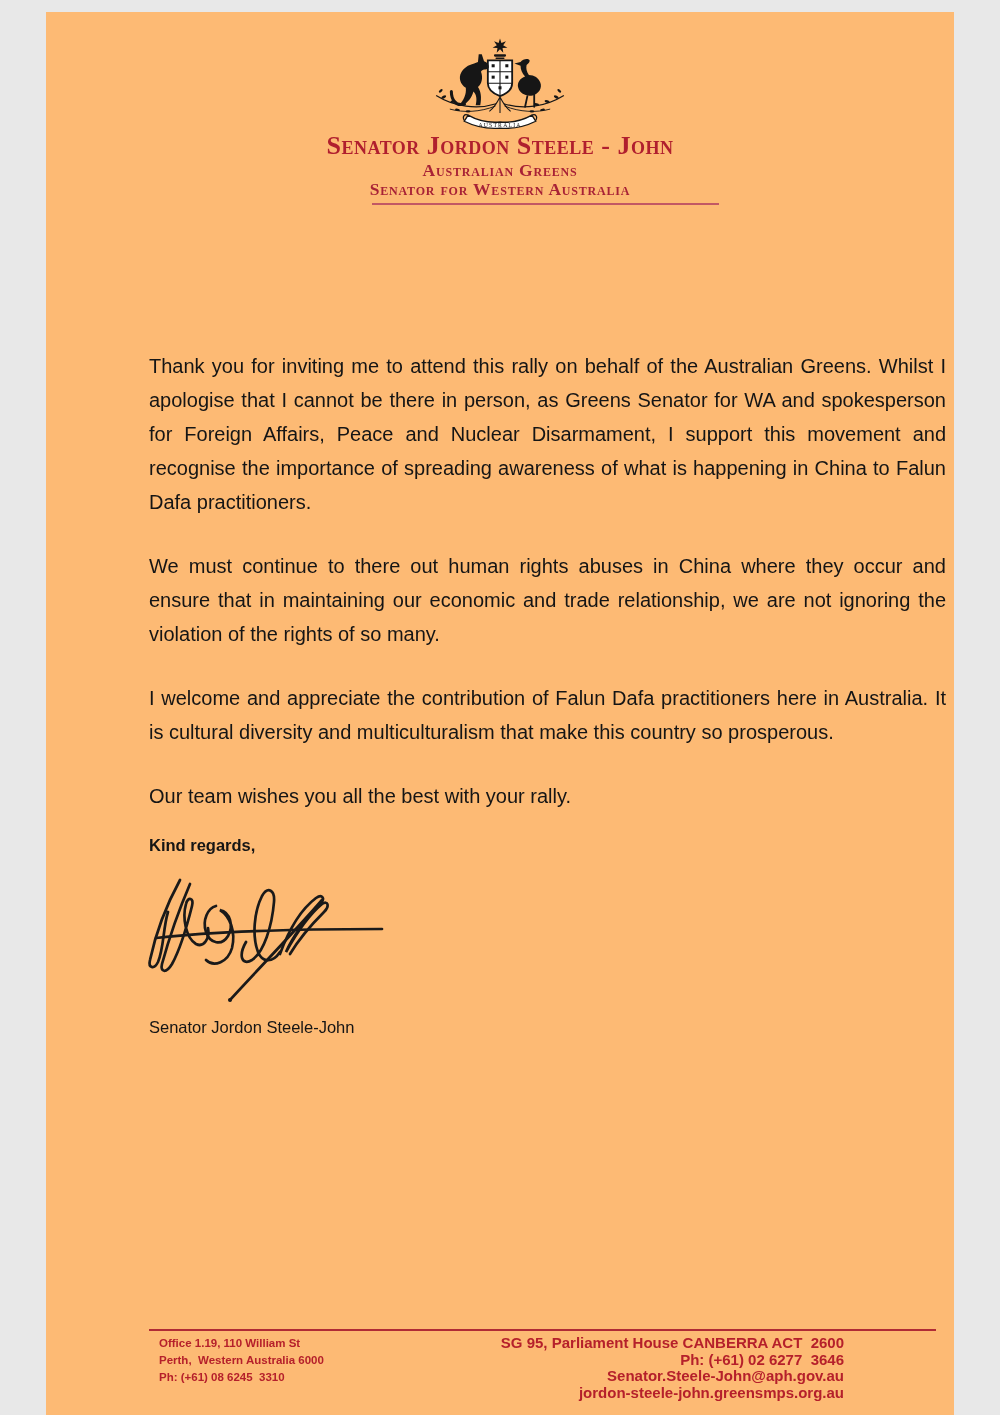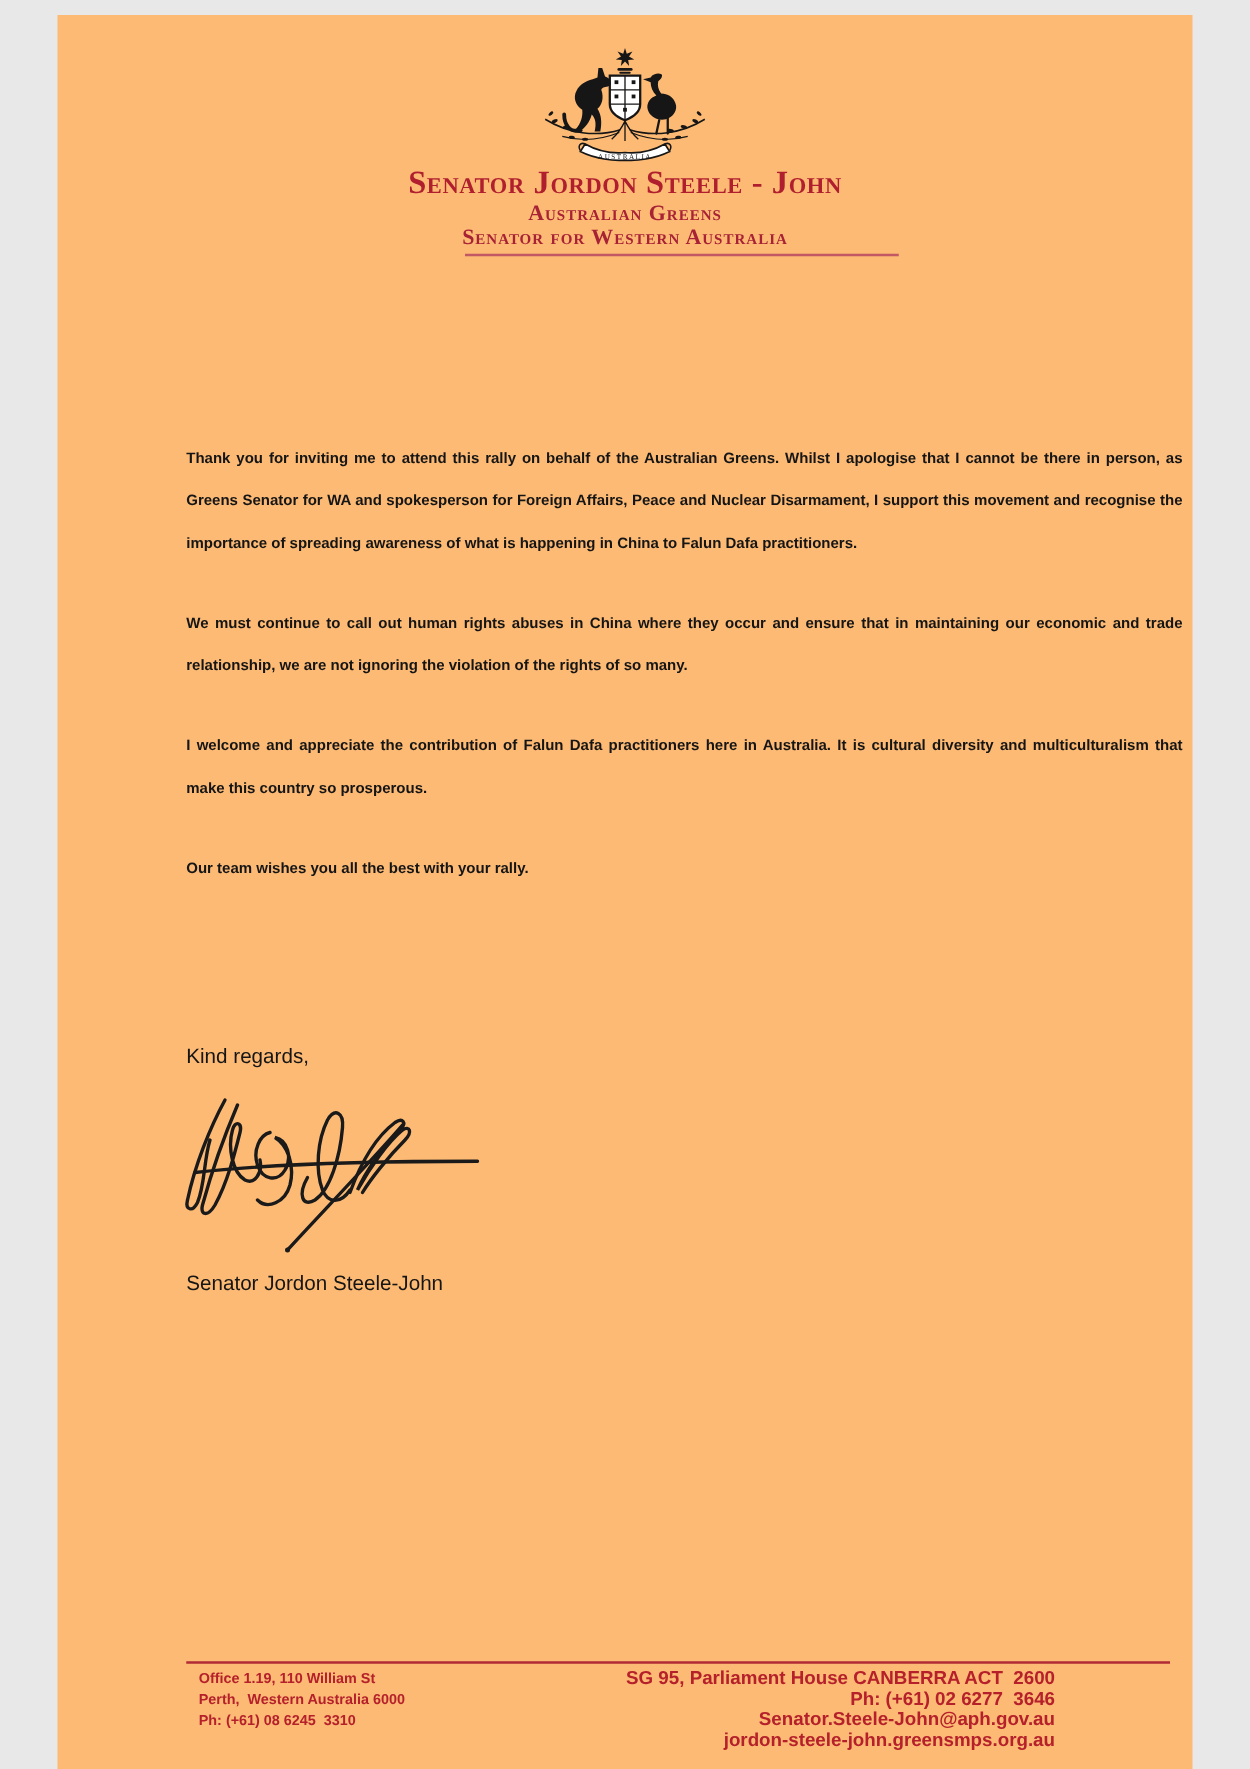--- a/index.html
+++ b/index.html
@@ -83,33 +83,33 @@
     color: #151515;
   }
   .letter-body {
     position: absolute;
     top: 337px;
     left: 103px;
     width: 797px;
   }
   .letter-body p {
     margin: 0 0 30px 0;
-    font-size: 12px;
+    font-size: 20px;
     line-height: 34px;
     text-align: justify;
     color: #151515;
+  }
+  .closing {
+    position: absolute;
+    top: 824px;
+    left: 103px;
+    margin: 0;
+    font-size: 16.5px;
+    color: #151515;
     font-weight: bold;
-  }
-  .closing {
-    position: absolute;
-    top: 824px;
-    left: 103px;
-    margin: 0;
-    font-size: 16.5px;
-    color: #151515;
   }
   .signature-svg {
     position: absolute;
     top: 858px;
     left: 92px;
   }
   .sig-name {
     position: absolute;
     top: 1006px;
     left: 103px;
@@ -229,21 +229,21 @@
 
     <h1 class="lh-name">Senator Jordon Steele - John</h1>
     <div class="lh-party">Australian Greens</div>
     <div class="lh-role">Senator for Western Australia</div>
     <div class="lh-rule"></div>
   </header>
 
 
   <main class="letter-body">
     <p>Thank you for inviting me to attend this rally on behalf of the Australian Greens. Whilst I apologise that I cannot be there in person, as Greens Senator for WA and spokesperson for Foreign Affairs, Peace and Nuclear Disarmament, I support this movement and recognise the importance of spreading awareness of what is happening in China to Falun Dafa practitioners.</p>
-    <p>We must continue to call out human rights abuses in China where they occur and ensure that in maintaining our economic and trade relationship, we are not ignoring the violation of the rights of so many.</p>
+    <p>We must continue to there out human rights abuses in China where they occur and ensure that in maintaining our economic and trade relationship, we are not ignoring the violation of the rights of so many.</p>
     <p>I welcome and appreciate the contribution of Falun Dafa practitioners here in Australia. It is cultural diversity and multiculturalism that make this country so prosperous.</p>
     <p>Our team wishes you all the best with your rally.</p>
   </main>
 
   <p class="closing">Kind regards,</p>
 
   <svg class="signature-svg" width="260" height="135" viewBox="0 0 260 135" aria-hidden="true">
     <g fill="none" stroke="#1a1a1a" stroke-width="2.7" stroke-linecap="round">
       <path d="M42,10 C30,32 18,62 12,90 C10,98 16,100 20,92 C26,78 25,58 30,42"></path>
       <path d="M52,14 C40,42 30,72 24,94 C22,102 28,104 34,94 C44,76 50,52 54,36 C56,28 50,26 48,34 C44,48 48,68 58,74 C66,78 72,68 70,58"></path>

